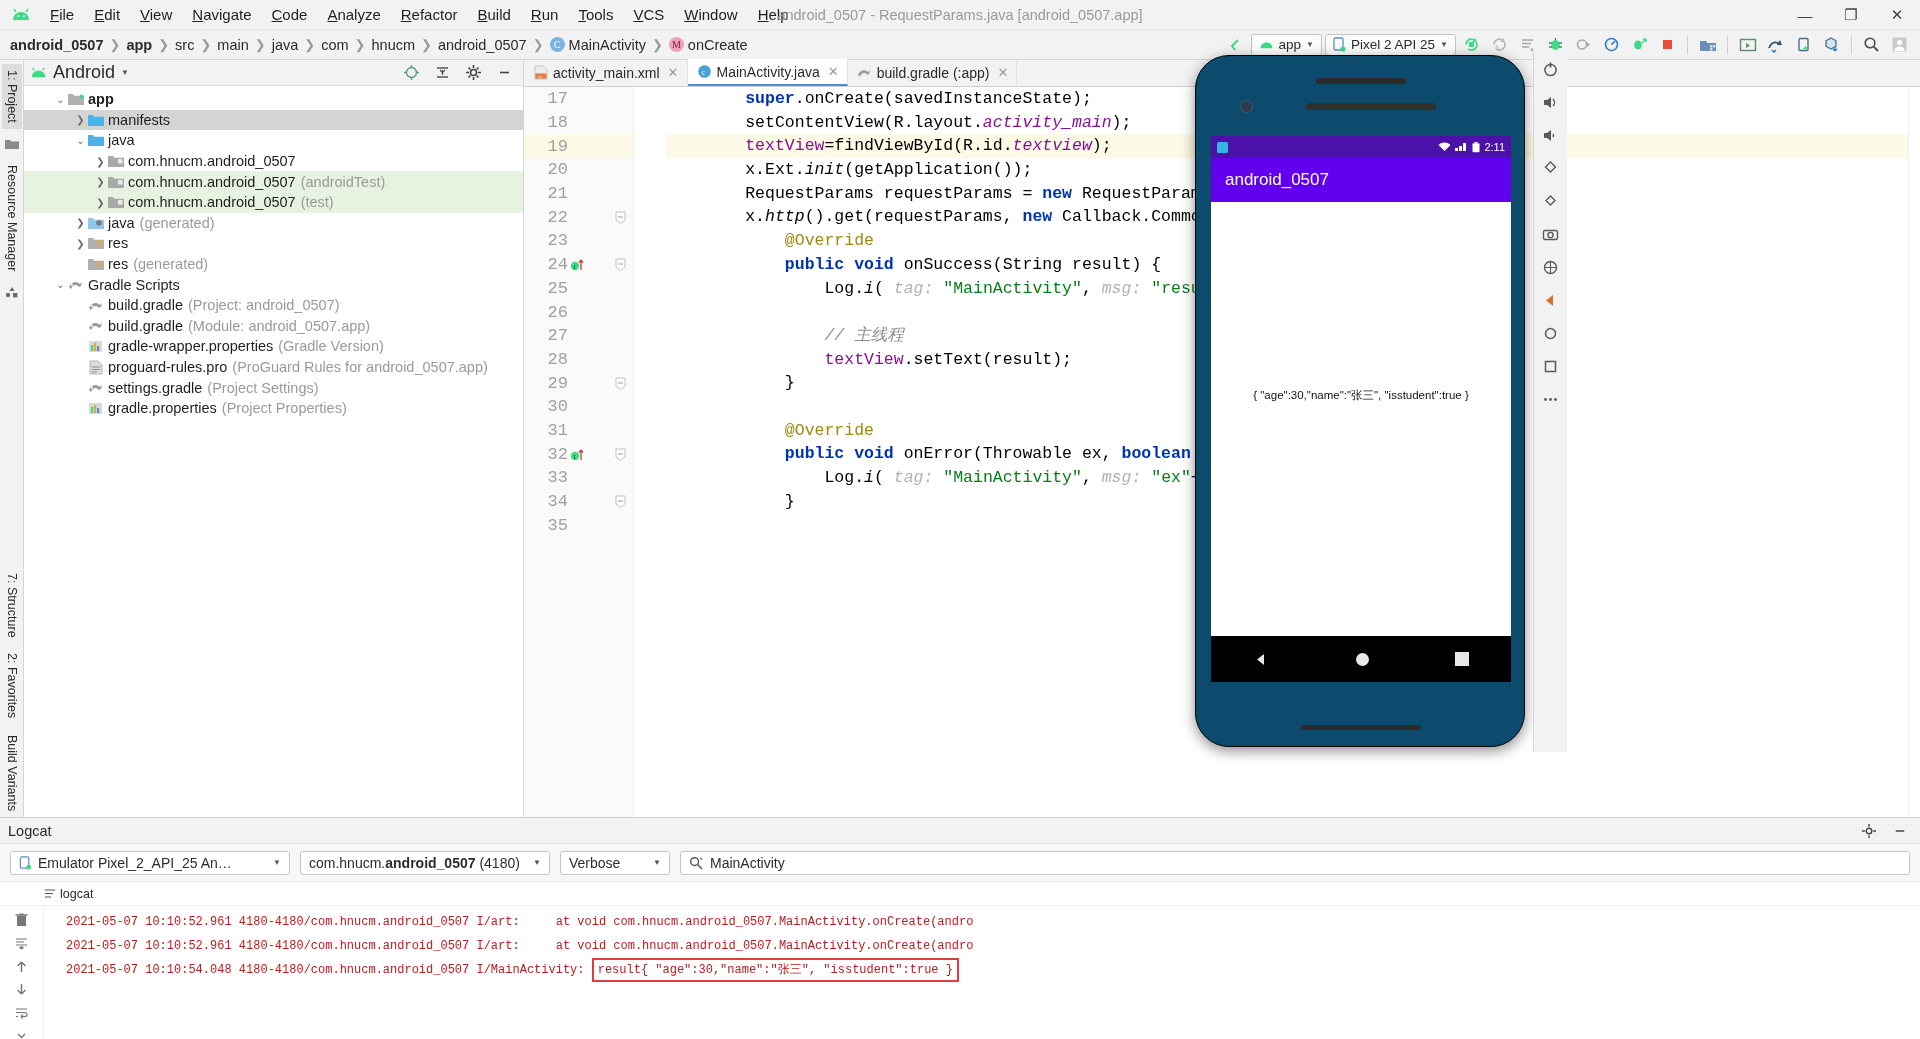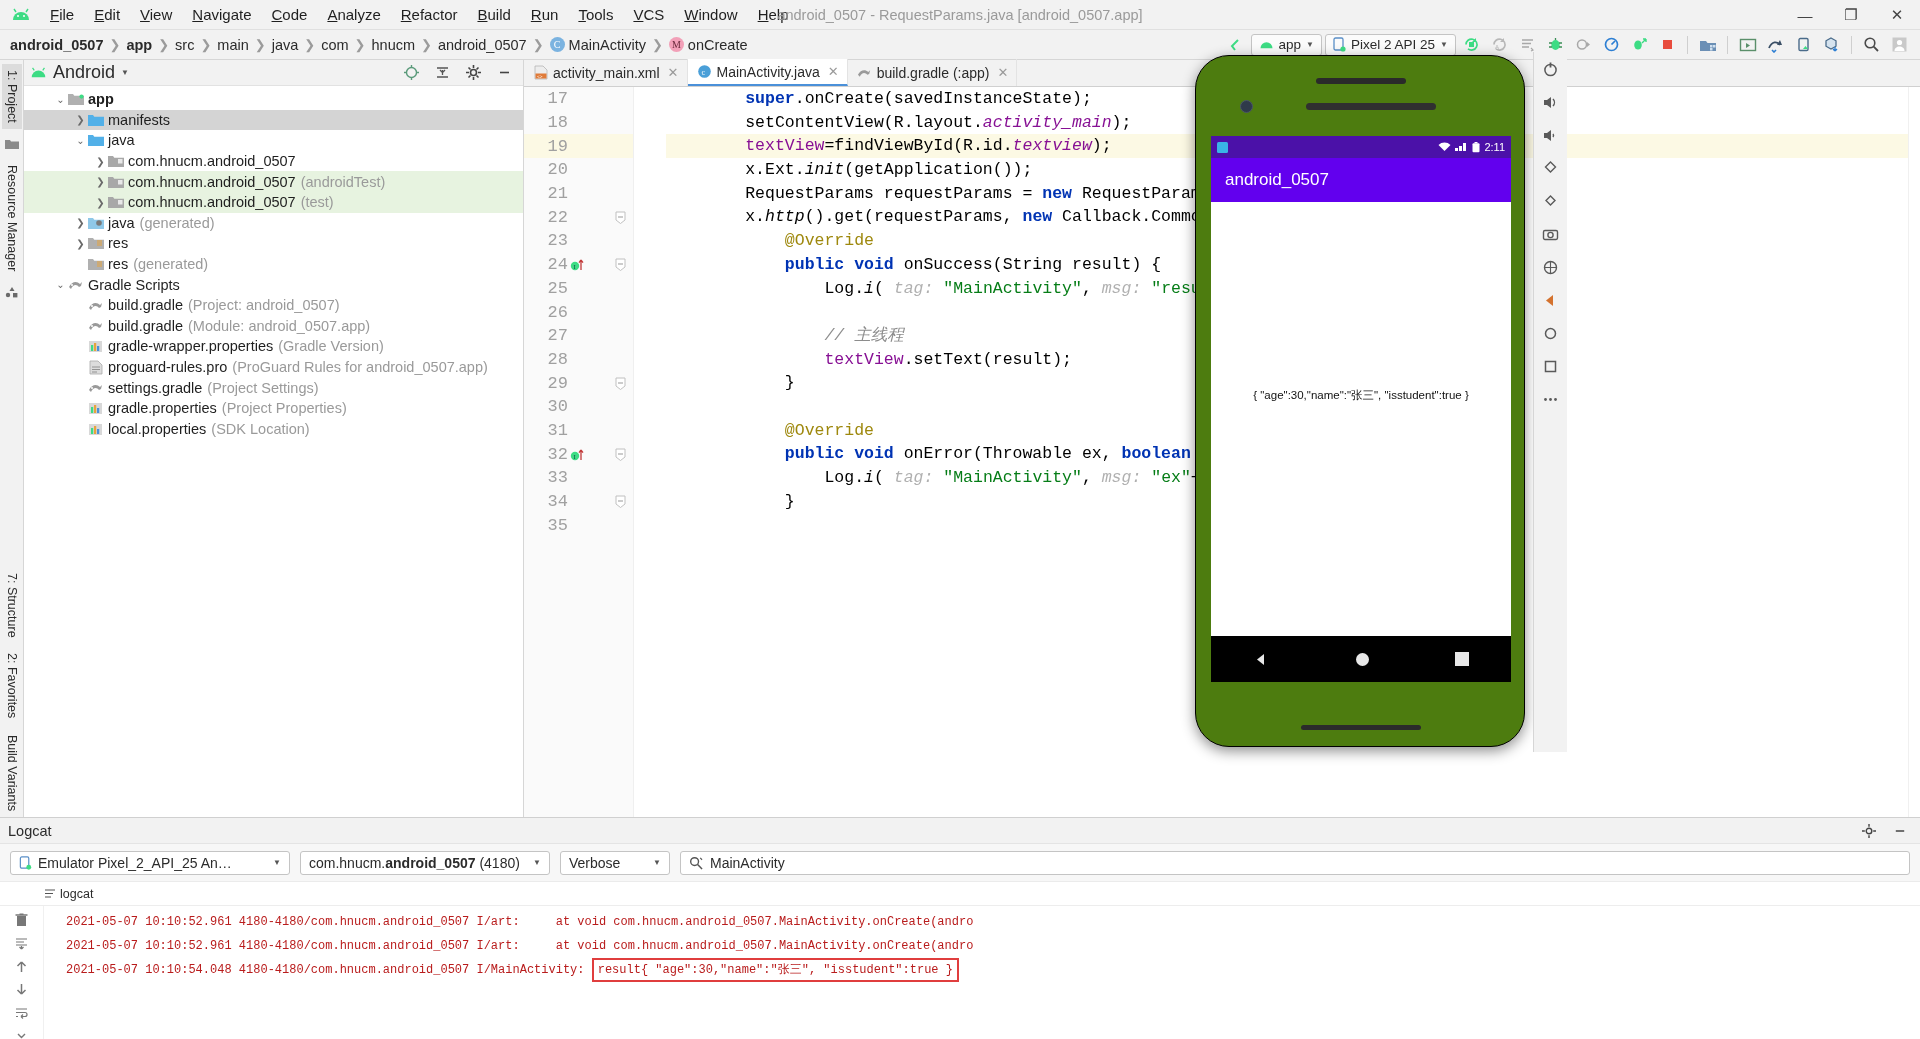--- a/index.html
+++ b/index.html
@@ -121,21 +121,21 @@
   .hint { color: #b0b0b0; font-style: italic; }
   .itl { font-style: italic; }
   #rightscroll { width: 12px; background: #fff; border-left: 1px solid #f0f0f0; flex: none; }
 
   
   #emuwin {
     position: absolute; left: 1190px; top: 52px; width: 345px; height: 700px; z-index: 30;
   }
   #phone {
     position: absolute; left: 5px; top: 3px; width: 330px; height: 692px;
-    background: #4d7c0f; border-radius: 34px; box-shadow: 0 4px 14px rgba(0,0,0,0.45);
+    background: #0c4a6e; border-radius: 34px; box-shadow: 0 4px 14px rgba(0,0,0,0.45);
     border: 1px solid #000;
   }
   #phonescreen {
     position: absolute; left: 15px; top: 80px; width: 300px; height: 500px;
     background: #fff; overflow: hidden;
   }
   #statusbar {
     height: 22px; background: #4b11a8; display: flex; align-items: center;
     padding: 0 6px; color: #fff; font-size: 11px; gap: 4px;
   }
@@ -609,33 +609,20 @@
           <span class="ti">
             <svg width="15" height="14" viewBox="0 0 15 14">
               <rect x="1" y="2" width="13" height="11" fill="#d8d8d8"></rect>
               <rect x="3" y="6" width="2.2" height="6" fill="#3ddc84"></rect>
               <rect x="6" y="4" width="2.2" height="8" fill="#e8a33d"></rect>
               <rect x="9" y="7" width="2.2" height="5" fill="#4a90d9"></rect>
             </svg>
           </span>
           <span class="tlabel">gradle.properties</span>
           <span class="tmeta">(Project Properties)</span>
-        </div>
-        <div class="trow" style="padding-left: 50px;">
-          <span class="arrow none">·</span>
-          <span class="ti">
-            <svg width="15" height="14" viewBox="0 0 15 14">
-              <rect x="1" y="2" width="13" height="11" fill="#d8d8d8"></rect>
-              <rect x="3" y="6" width="2.2" height="6" fill="#3ddc84"></rect>
-              <rect x="6" y="4" width="2.2" height="8" fill="#e8a33d"></rect>
-              <rect x="9" y="7" width="2.2" height="5" fill="#4a90d9"></rect>
-            </svg>
-          </span>
-          <span class="tlabel">local.properties</span>
-          <span class="tmeta">(SDK Location)</span>
         </div>
       </div>
   </div>
 
   <div id="editorwrap">
     <div id="tabs">
         <div class="etab">
           <span class="ficon">
             <svg width="14" height="15" viewBox="0 0 14 15">
               <path d="M1 1h8l4 4v9H1z" fill="#ededed" stroke="#b5b5b5" stroke-width="0.8"></path>

